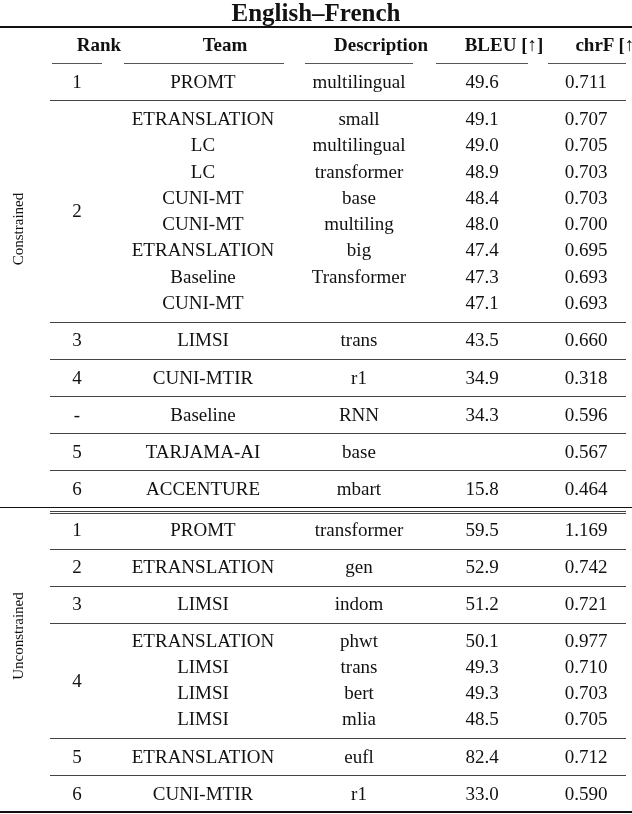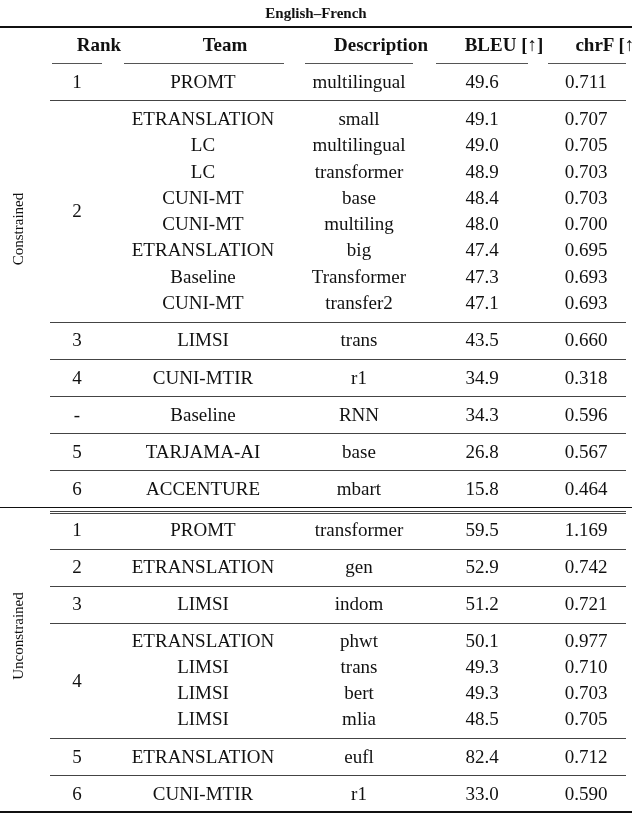--- a/index.html
+++ b/index.html
@@ -4,21 +4,21 @@
   <style>
     html, body { margin: 0; padding: 0; background: #ffffff; }
     body {
       width: 632px; height: 814px; position: relative; overflow: hidden;
       font-family: "Liberation Serif", "DejaVu Serif", serif;
       color: #111111;
       font-size: 19px;
     }
     .title {
       position: absolute; left: 0; top: 0; width: 632px; height: 26px;
-      text-align: center; font-weight: bold; font-size: 15px; line-height: 26px;
+      text-align: center; font-weight: bold; font-size: 25px; line-height: 26px;
     }
     .toprule {
       position: absolute; left: 0; top: 26px; width: 632px; height: 2px; background: #111;
     }
     .bottomrule {
       position: absolute; left: 0; top: 811px; width: 632px; height: 2px; background: #111;
     }
     .vlabel {
       position: absolute; font-size: 15px; white-space: nowrap;
       transform: rotate(-90deg); transform-origin: center center;
@@ -112,21 +112,20 @@
   <span class="cell c-chrf">0.695</span>
 </div>
 <div class="row" style="top:264px;">
   <span class="cell c-team">Baseline</span>
   <span class="cell c-desc">Transformer</span>
   <span class="cell c-bleu">47.3</span>
   <span class="cell c-chrf">0.693</span>
 </div>
 <div class="row" style="top:290px;">
   <span class="cell c-team">CUNI-MT</span>
-  <span class="cell c-desc">transfer2</span>
   <span class="cell c-bleu">47.1</span>
   <span class="cell c-chrf">0.693</span>
 </div>
 <div class="fullline" style="top:322px;"></div>
 
 <div class="row" style="top:327px;">
   <span class="cell c-rank">3</span>
   <span class="cell c-team">LIMSI</span>
   <span class="cell c-desc">trans</span>
   <span class="cell c-bleu">43.5</span>
@@ -149,21 +148,20 @@
   <span class="cell c-desc">RNN</span>
   <span class="cell c-bleu">34.3</span>
   <span class="cell c-chrf">0.596</span>
 </div>
 <div class="fullline" style="top:433px;"></div>
 
 <div class="row" style="top:439px;">
   <span class="cell c-rank">5</span>
   <span class="cell c-team">TARJAMA-AI</span>
   <span class="cell c-desc">base</span>
-  <span class="cell c-bleu">26.8</span>
   <span class="cell c-chrf">0.567</span>
 </div>
 <div class="fullline" style="top:470px;"></div>
 
 <div class="row" style="top:476px;">
   <span class="cell c-rank">6</span>
   <span class="cell c-team">ACCENTURE</span>
   <span class="cell c-desc">mbart</span>
   <span class="cell c-bleu">15.8</span>
   <span class="cell c-chrf">0.464</span>

